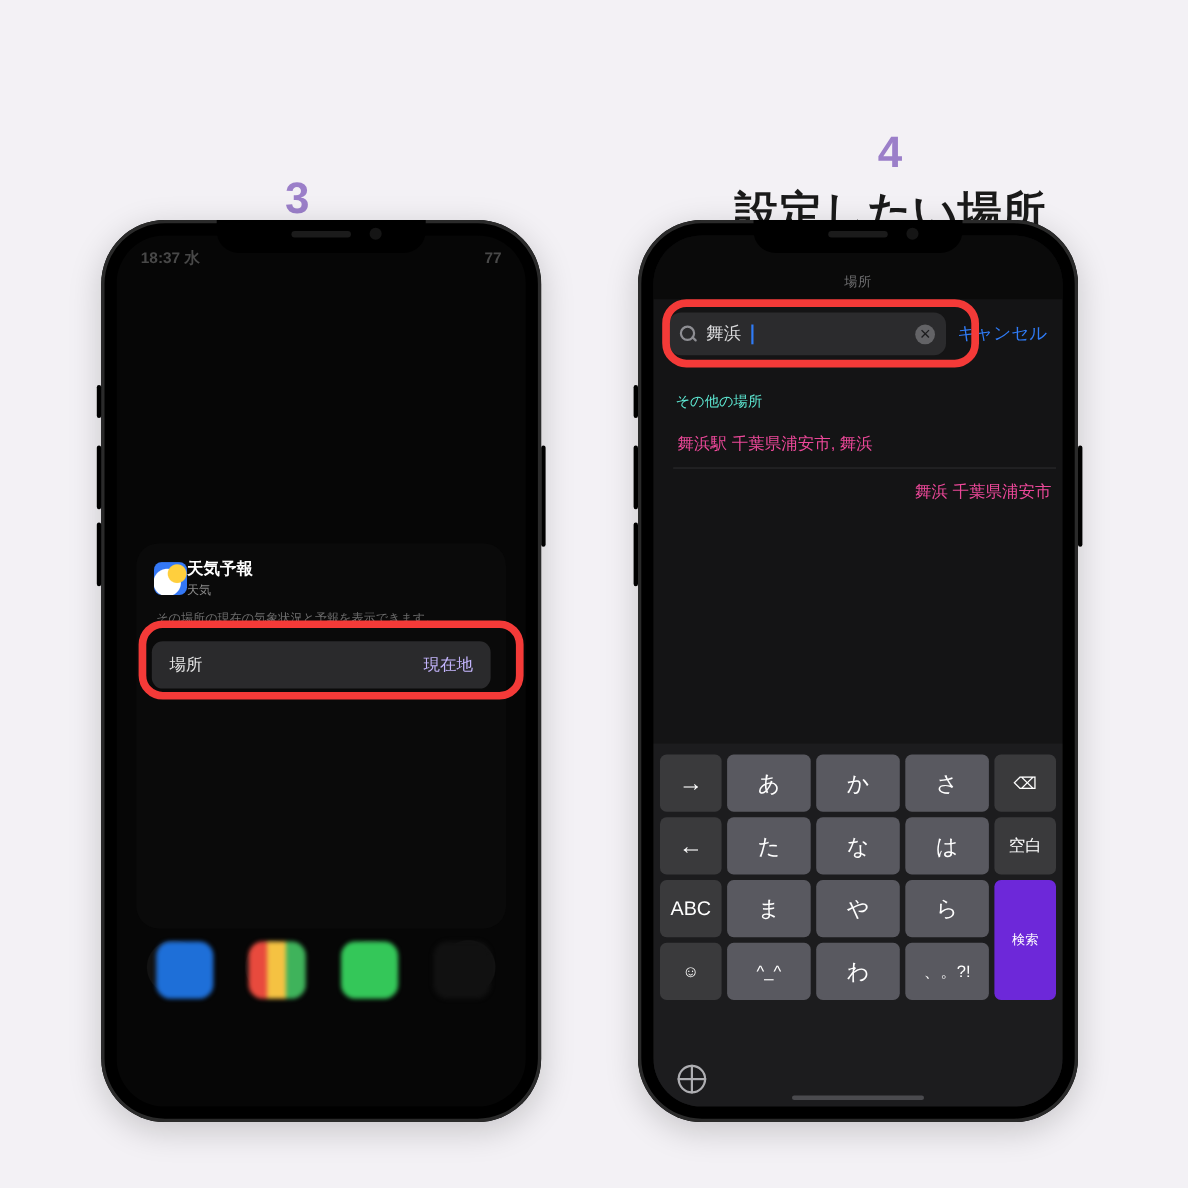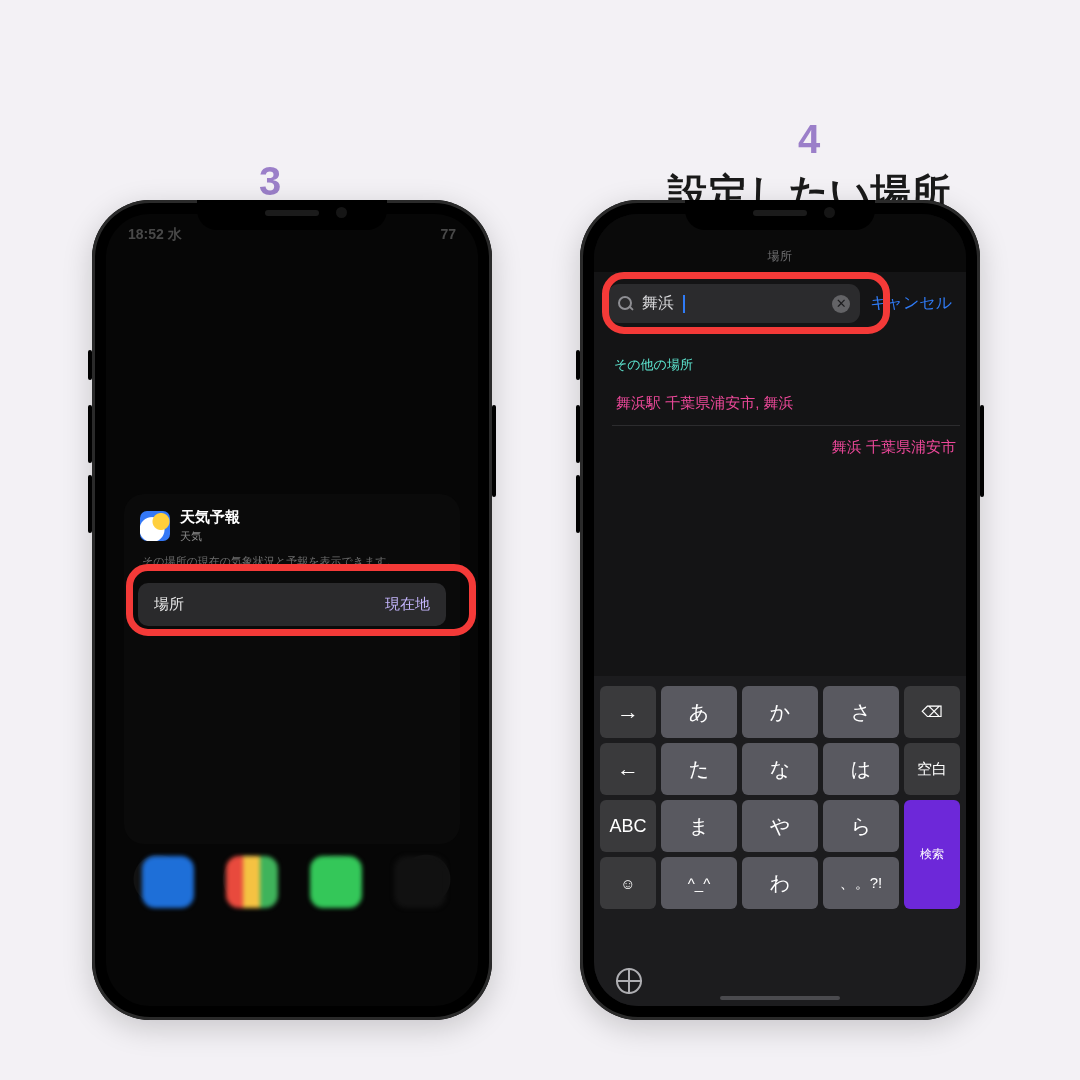--- a/index.html
+++ b/index.html
@@ -91,21 +91,21 @@
       color: #9a9a9a; font-size: 14px; font-weight: 600;
       opacity: .45;
     }
     .p1 .card {
       position: absolute;
       top: 280px; left: 18px; right: 18px;
       height: 350px;
       background: #0a0a0a;
       border-radius: 20px;
     }
-    .p1 .card-head { display: flex; align-items: center; gap: 10px; padding: 14px 16px 4px; }
+    .p1 .card-head { display: flex; align-items: center; padding: 14px 16px 4px; }
     .weather-icn {
       width: 30px; height: 30px; border-radius: 7px;
       background:
         radial-gradient(circle at 70% 35%, #ffcf3d 0 8px, transparent 9px),
         radial-gradient(circle at 40% 62%, #fff 0 12px, transparent 13px),
         linear-gradient(#3478f6,#3478f6);
     }
     .card-title { color: #fff; font-size: 15px; font-weight: 600; }
     .card-sub { color: #8a8a8a; font-size: 11px; margin-top: 2px; }
     .card-desc { color: #6d6d6d; font-size: 11px; padding: 6px 18px 10px; }
@@ -237,21 +237,21 @@
     <div class="side-btn side-l3"></div>
     <div class="side-btn side-r"></div>
   <div class="notch"></div>
   <div class="screen">
     <div class="p1-bg"></div>
     <div class="dock-dot d1"></div>
     <div class="dock-dot d2"></div>
     <div class="dock-dot d3"></div>
     <div class="dock-dot d4"></div>
     <div class="status">
-      <span>18:52 水</span>
+      <span>18:37 水</span>
       <span>77</span>
     </div>
     <div class="card">
       <div class="card-head">
         <div class="weather-icn"></div>
         <div>
           <div class="card-title">天気予報</div>
           <div class="card-sub">天気</div>
         </div>
       </div>

